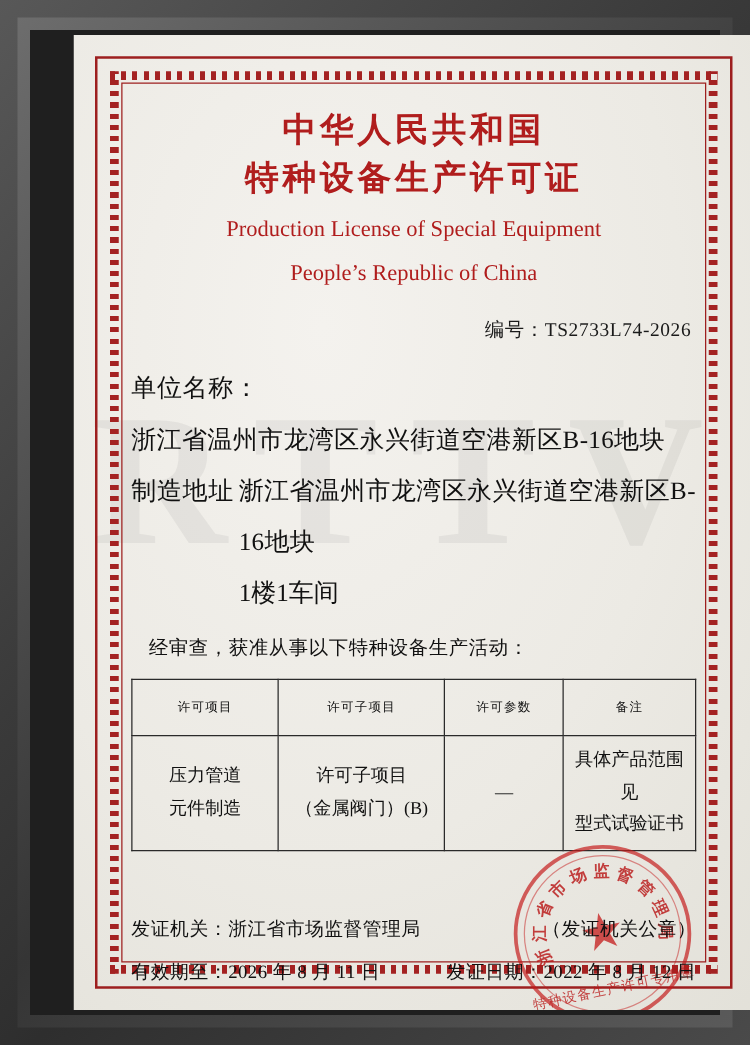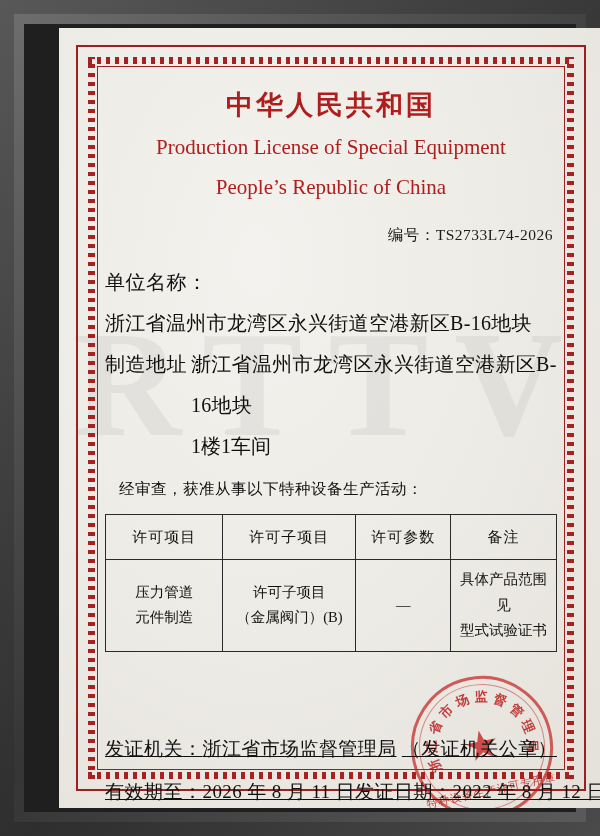--- a/index.html
+++ b/index.html
@@ -108,21 +108,21 @@
     color: #b01d1d;
     font-size: 27px;
     font-weight: 700;
     letter-spacing: 3px;
     line-height: 1.42;
     font-family: "DejaVu Serif", serif;
   }
   .title-en {
     text-align: center;
     color: #b01d1d;
-    font-size: 21px;
+    font-size: 18px;
     line-height: 1.55;
     margin-top: 7px;
     font-family: "Liberation Serif", serif;
   }
 
   .serial {
     margin-top: 22px;
     text-align: right;
     font-size: 15.5px;
     color: #1a1a1a;
@@ -173,41 +173,40 @@
   table.license-table th,
   table.license-table td {
     border: 1px solid #2a2a2a;
     text-align: center;
     padding: 7px 2px;
     font-weight: normal;
     line-height: 1.75;
   }
   table.license-table thead th {
     height: 30px;
-    font-size: 15px;
+    font-size: 10px;
     letter-spacing: 1px;
   }
   table.license-table tbody td {
     height: 74px;
     vertical-align: middle;
   }
   .col1 { width: 118px; }
   .col2 { width: 134px; }
   .col3 { width: 94px; }
   .col4 { width: 106px; }
 
   
   .footer {
     position: absolute;
     left: 46px;
     top: 700px;
     width: 452px;
-    font-size: 19px;
+    font-size: 15px;
     color: #111;
-    text-decoration: underline;
   }
   .footer-row {
     display: flex;
     justify-content: space-between;
     line-height: 2.25;
   }
   .footer-cell { white-space: nowrap; letter-spacing: 0.4px; }
   .footer-cell .lbl { letter-spacing: 0.5px; }
 
   
@@ -277,20 +276,21 @@
 
     <div class="border-deco">
       <div class="border-deco-inner">
         <div class="border-deco-line"></div>
       </div>
     </div>
 
     <div class="content">
 
       <div class="title-cn">中华人民共和国</div>
+      <div class="title-cn">特种设备生产许可证</div>
       <div class="title-en">Production License of Special Equipment</div>
       <div class="title-en">People’s Republic of China</div>
 
       <div class="serial">
         <span>编号：</span><span>TS2733L74-2026</span>
       </div>
 
       <div class="fields">
         <div class="field-row">
           <div class="field-label">单位名称：</div>

